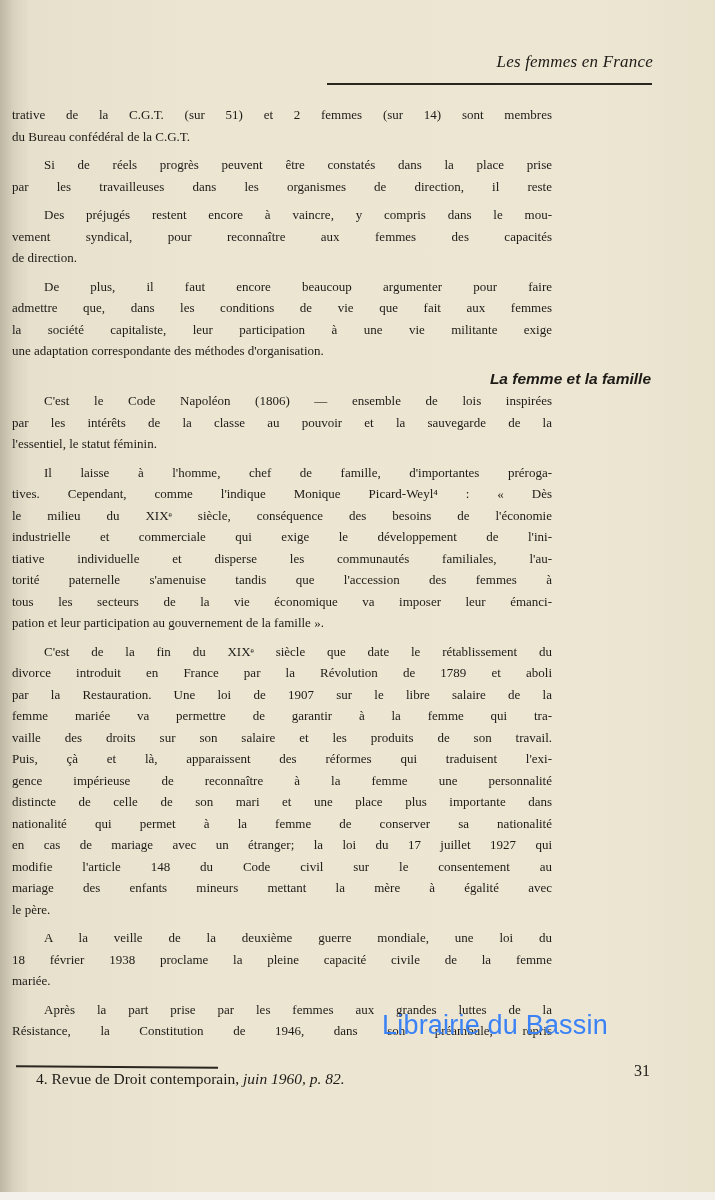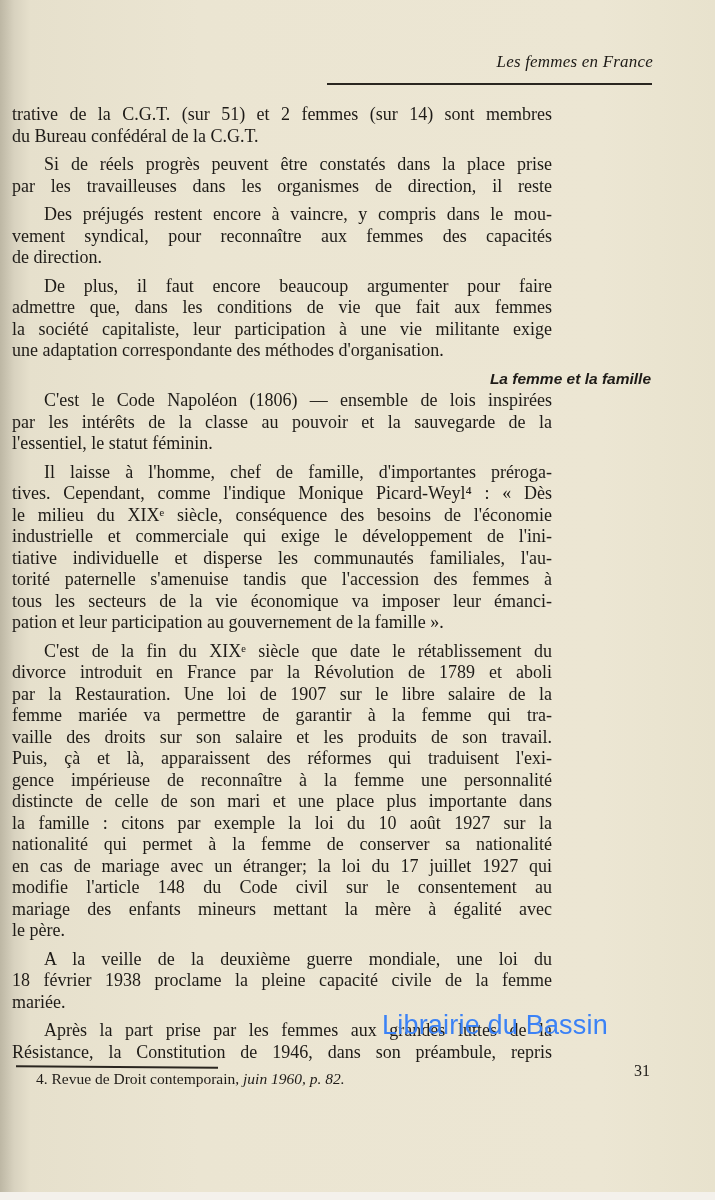--- a/index.html
+++ b/index.html
@@ -10,21 +10,21 @@
     color:#1e1b17;
   }
   .bottom-band { position:absolute; left:0; right:0; top:1192px; height:8px; background:#f4f1ec; }
   .running-head {
     position:absolute; left:440px; top:52px; width:213px; text-align:right;
     font-style:italic; font-size:17px; letter-spacing:0.2px;
   }
   .head-rule { position:absolute; left:327px; top:83px; width:325px; height:2px; background:#2a2620; }
   .text-block {
     position:absolute; left:12px; top:104px; width:540px;
-    font-size:18px; line-height:21.5px; text-align:justify;
+    font-size:13px; line-height:21.5px; text-align:justify;
   }
   .text-block p { margin:0 0 7px 0; }
   .line { display:block; text-align:justify; text-align-last:justify; white-space:nowrap; }
   .line.last { text-align-last:left; }
   .section-title {
     position:absolute; left:420px; top:370px; width:231px; text-align:right;
     font-family:"Liberation Sans", "DejaVu Sans", sans-serif; font-weight:bold; font-size:15.5px;font-style:italic;
   }
   .foot-rule { position:absolute; left:16px; top:1066px; width:202px; height:1.5px; background:#2a2620; transform:rotate(0.4deg); }
   .footnote { position:absolute; left:36px; top:1070px; font-size:15.5px; }
@@ -86,21 +86,20 @@
     </p>
     <p>
       <span class="line" style="padding-left: 32px;">C'est de la fin du XIXᵉ siècle que date le rétablissement du</span>
       <span class="line">divorce introduit en France par la Révolution de 1789 et aboli</span>
       <span class="line">par la Restauration. Une loi de 1907 sur le libre salaire de la</span>
       <span class="line">femme mariée va permettre de garantir à la femme qui tra-</span>
       <span class="line">vaille des droits sur son salaire et les produits de son travail.</span>
       <span class="line">Puis, çà et là, apparaissent des réformes qui traduisent l'exi-</span>
       <span class="line">gence impérieuse de reconnaître à la femme une personnalité</span>
       <span class="line">distincte de celle de son mari et une place plus importante dans</span>
-      <span class="line">la famille : citons par exemple la loi du 10 août 1927 sur la</span>
       <span class="line">nationalité qui permet à la femme de conserver sa nationalité</span>
       <span class="line">en cas de mariage avec un étranger; la loi du 17 juillet 1927 qui</span>
       <span class="line">modifie l'article 148 du Code civil sur le consentement au</span>
       <span class="line">mariage des enfants mineurs mettant la mère à égalité avec</span>
       <span class="line last">le père.</span>
     </p>
     <p>
       <span class="line" style="padding-left: 32px;">A la veille de la deuxième guerre mondiale, une loi du</span>
       <span class="line">18 février 1938 proclame la pleine capacité civile de la femme</span>
       <span class="line last">mariée.</span>

